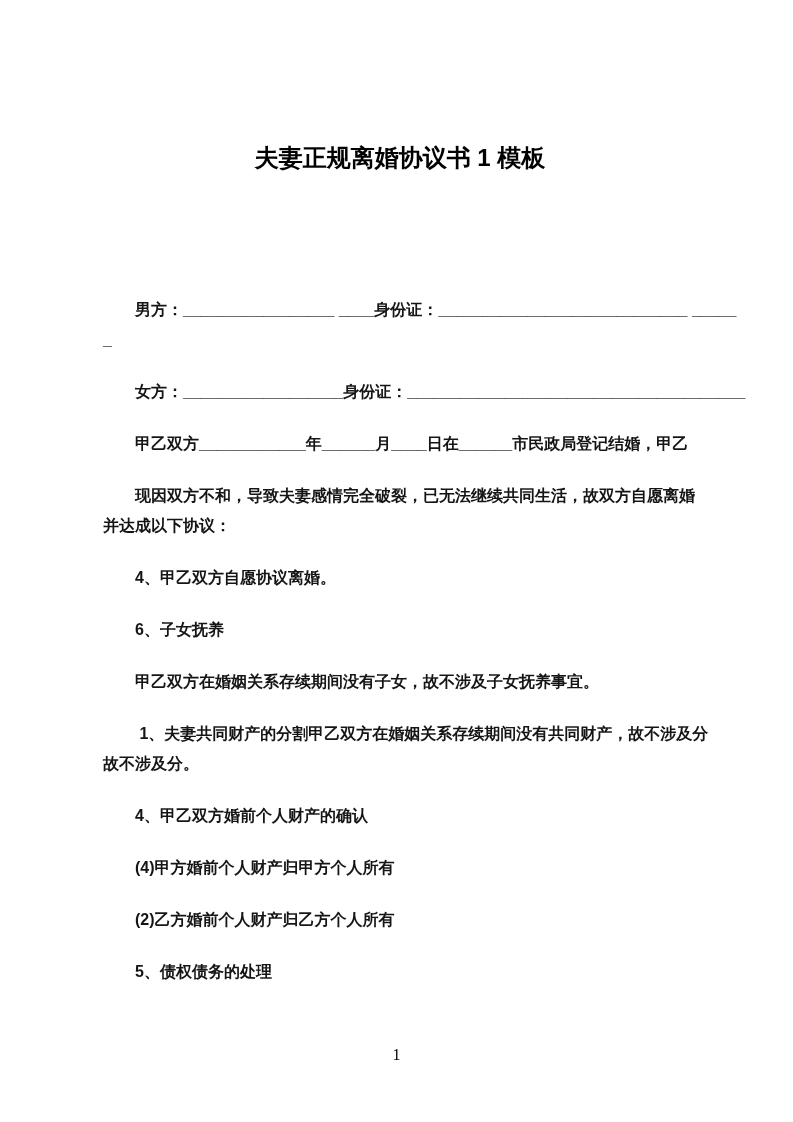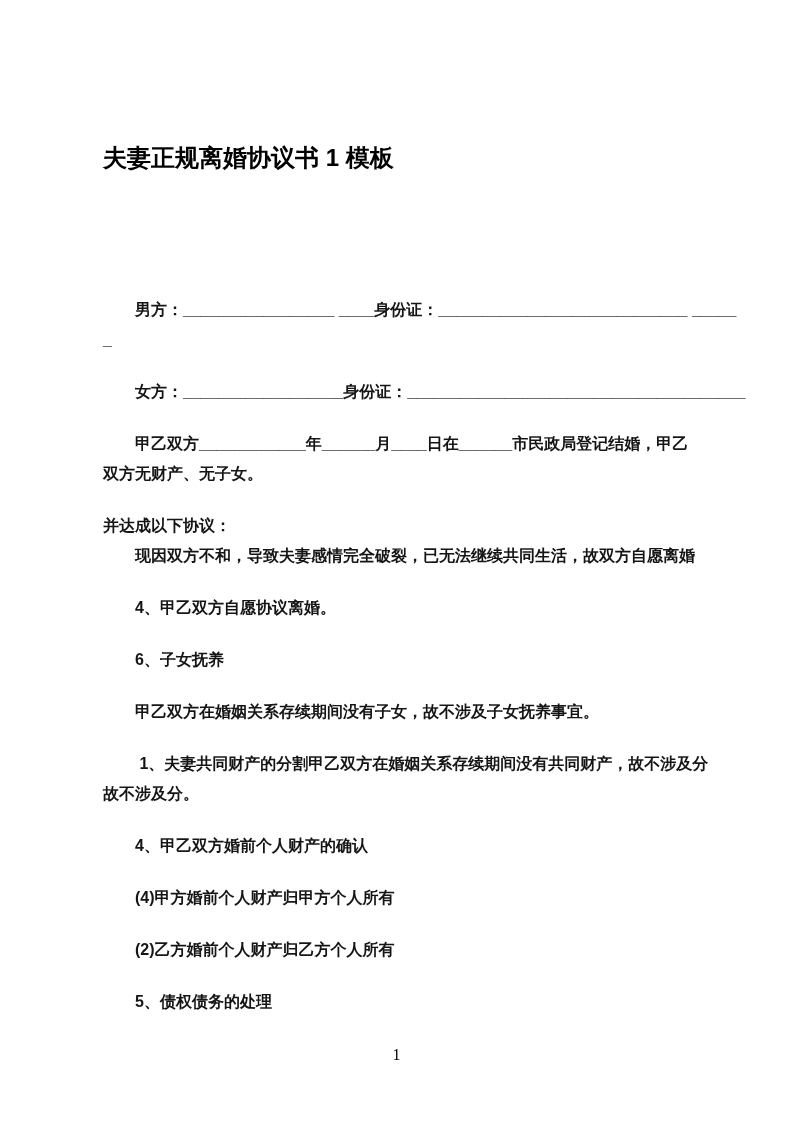--- a/index.html
+++ b/index.html
@@ -17,20 +17,21 @@
     font-family: "Liberation Sans", "DejaVu Sans", sans-serif;
     color: #111111;
     box-sizing: border-box;
     padding: 143px 96px 0 103px;
   }
   .title {
     margin: 0 0 122px 0;
     font-size: 24px;
     line-height: 30px;
     font-weight: 700;
+    text-align: center;
     color: #000000;
     white-space: pre;
   }
   .content {
     font-size: 16px;
     font-weight: 600;
     color: #151515;
     margin-top: 47px;
   }
   .para {
@@ -66,25 +67,24 @@
   <div class="content" id="paragraphs">
       <div class="para">
         <div class="line indent">男方：_________________ ____身份证：____________________________ _____</div>
         <div class="line">_</div>
       </div>
       <div class="para">
         <div class="line indent">女方：__________________身份证：______________________________________</div>
       </div>
       <div class="para">
         <div class="line indent">甲乙双方____________年______月____日在______市民政局登记结婚，甲乙</div>
-        <div class="line">双方无财产、无子女。</div>
       </div>
       <div class="para">
+        <div class="line indent">现因双方不和，导致夫妻感情完全破裂，已无法继续共同生活，故双方自愿离婚</div>
         <div class="line">并达成以下协议：</div>
-        <div class="line indent">现因双方不和，导致夫妻感情完全破裂，已无法继续共同生活，故双方自愿离婚</div>
       </div>
       <div class="para">
         <div class="line indent">4、甲乙双方自愿协议离婚。</div>
       </div>
       <div class="para">
         <div class="line indent">6、子女抚养</div>
       </div>
       <div class="para">
         <div class="line indent">甲乙双方在婚姻关系存续期间没有子女，故不涉及子女抚养事宜。</div>
       </div>

